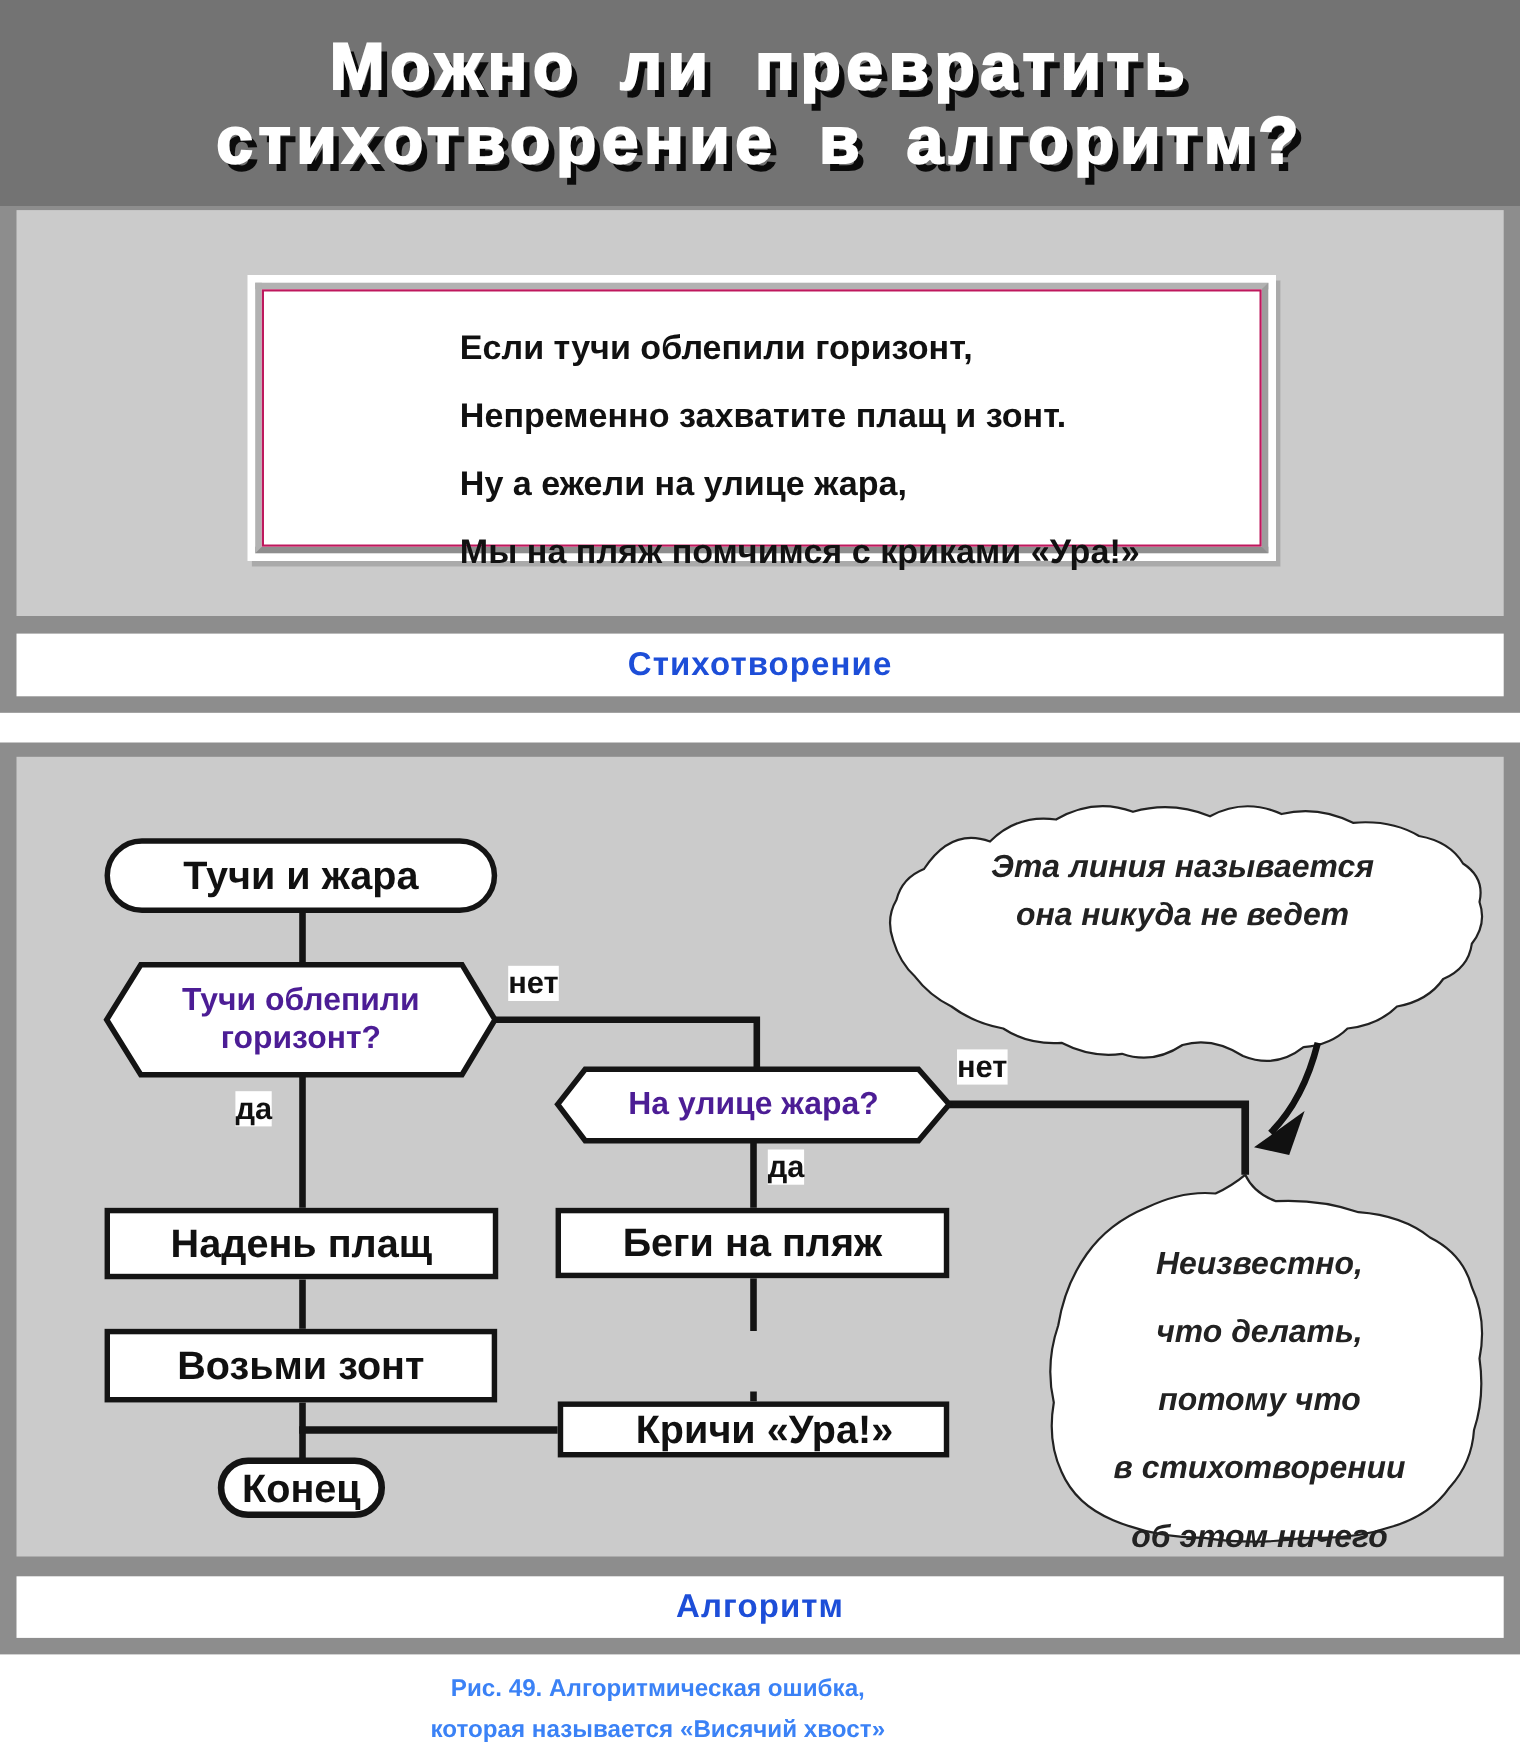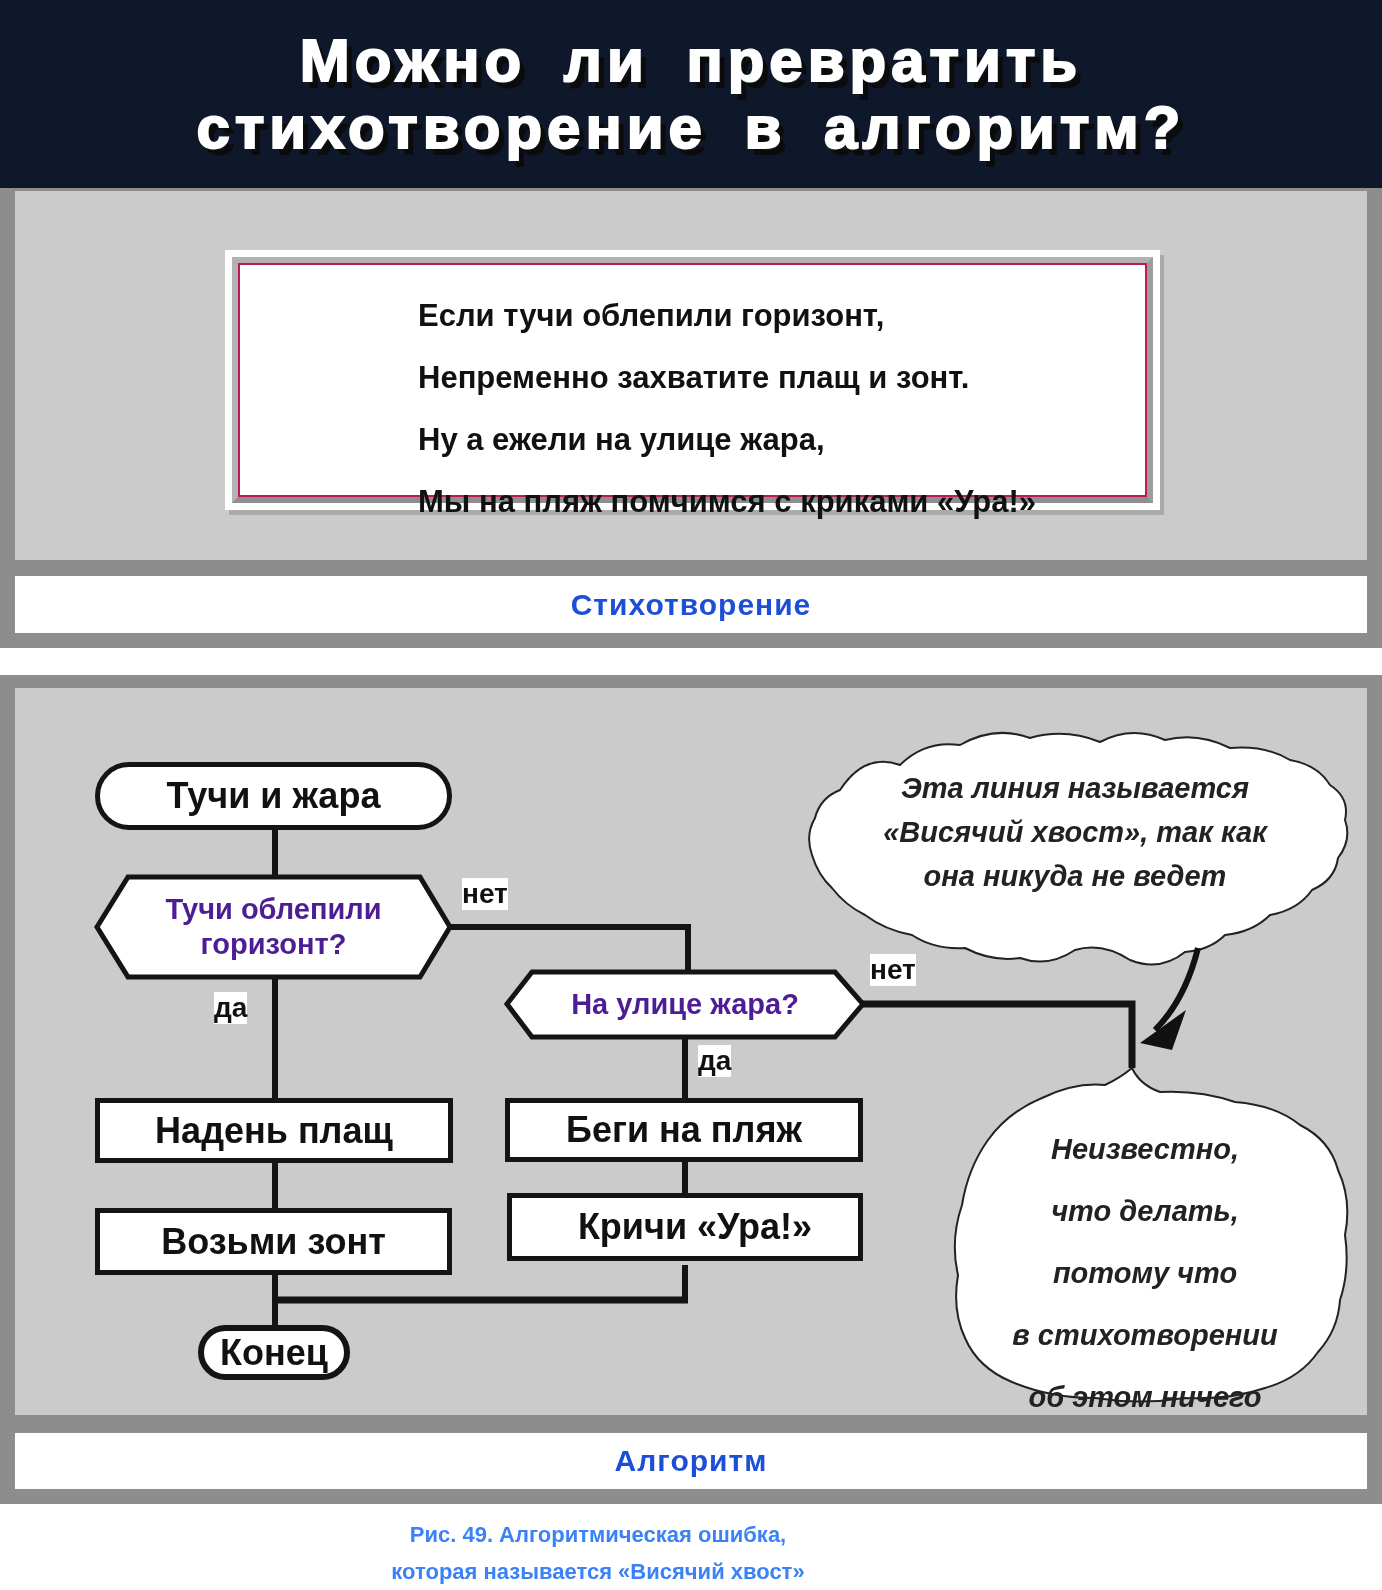--- a/index.html
+++ b/index.html
@@ -4,21 +4,21 @@
 <style>
   html,body{margin:0;padding:0;background:#ffffff;}
   #page{
     position:relative;width:1382px;height:1590px;overflow:hidden;
     font-family:"Liberation Sans","DejaVu Sans",sans-serif;
     background:#ffffff;
   }
   .abs{position:absolute;}
 
   
-  #title-band{left:0;top:0;width:1382px;height:188px;background:#0f172a;
+  #title-band{left:0;top:0;width:1382px;height:188px;background:#737373;
     display:flex;flex-direction:column;align-items:center;justify-content:center;}
   .title-line{
     color:#ffffff;font-weight:bold;font-size:60px;line-height:67px;
     letter-spacing:5px;word-spacing:16px;white-space:nowrap;
     text-shadow:6px 7px 0 #0b0b0b;
     -webkit-text-stroke:2px #ffffff;
   }
 
   
   .frame{background:#8d8d8d;}
@@ -42,21 +42,21 @@
   .poem-line{font-weight:bold;font-size:31px;line-height:62px;color:#111;white-space:nowrap;}
 
   
   .node{box-sizing:border-box;background:#ffffff;border:5px solid #141414;
     display:flex;align-items:center;justify-content:center;
     font-weight:bold;font-size:36px;color:#111;text-align:center;}
   #n-start{left:95px;top:762px;width:357px;height:68px;border-radius:34px;}
   #n-coat{left:95px;top:1098px;width:358px;height:65px;}
   #n-umbrella{left:95px;top:1208px;width:357px;height:67px;}
   #n-beach{left:505px;top:1098px;width:358px;height:64px;}
-  #n-shout{left:507px;top:1193px;width:356px;height:68px;padding-left:20px;}
+  #n-shout{left:507px;top:1274px;width:356px;height:51px;padding-left:20px;}
   #n-end{left:198px;top:1325px;width:152px;height:55px;border-radius:28px;border-width:6px;}
 
   .hex-text{display:flex;flex-direction:column;align-items:center;justify-content:center;
     font-weight:bold;font-size:29px;line-height:35px;color:#4c1d95;text-align:center;}
   #d1-text{left:97px;top:877px;width:353px;height:100px;}
   #d2-text{left:507px;top:972px;width:356px;height:65px;}
 
   .branch{background:#ffffff;color:#111;font-weight:bold;font-size:28px;
     line-height:30px;padding:1px 0;white-space:nowrap;}
   #lbl-no1{left:462px;top:878px;}
@@ -155,21 +155,20 @@
   <div class="abs branch" id="lbl-yes2">да</div>
 
   <div class="abs node" id="n-coat">Надень плащ</div>
   <div class="abs node" id="n-umbrella">Возьми зонт</div>
   <div class="abs node" id="n-beach">Беги на пляж</div>
   <div class="abs node" id="n-shout">Кричи «Ура!»</div>
   <div class="abs node" id="n-end">Конец</div>
 
   <div class="abs cloud-text" id="cloud1-text">
     <div>Эта линия называется</div>
-    <div>«Висячий хвост», так как</div>
     <div>она никуда не ведет</div>
   </div>
   <div class="abs cloud-text" id="cloud2-text">
     <div>Неизвестно,</div>
     <div>что делать,</div>
     <div>потому что</div>
     <div>в стихотворении</div>
     <div>об этом ничего</div>
     <div>не сказано</div>
   </div>

